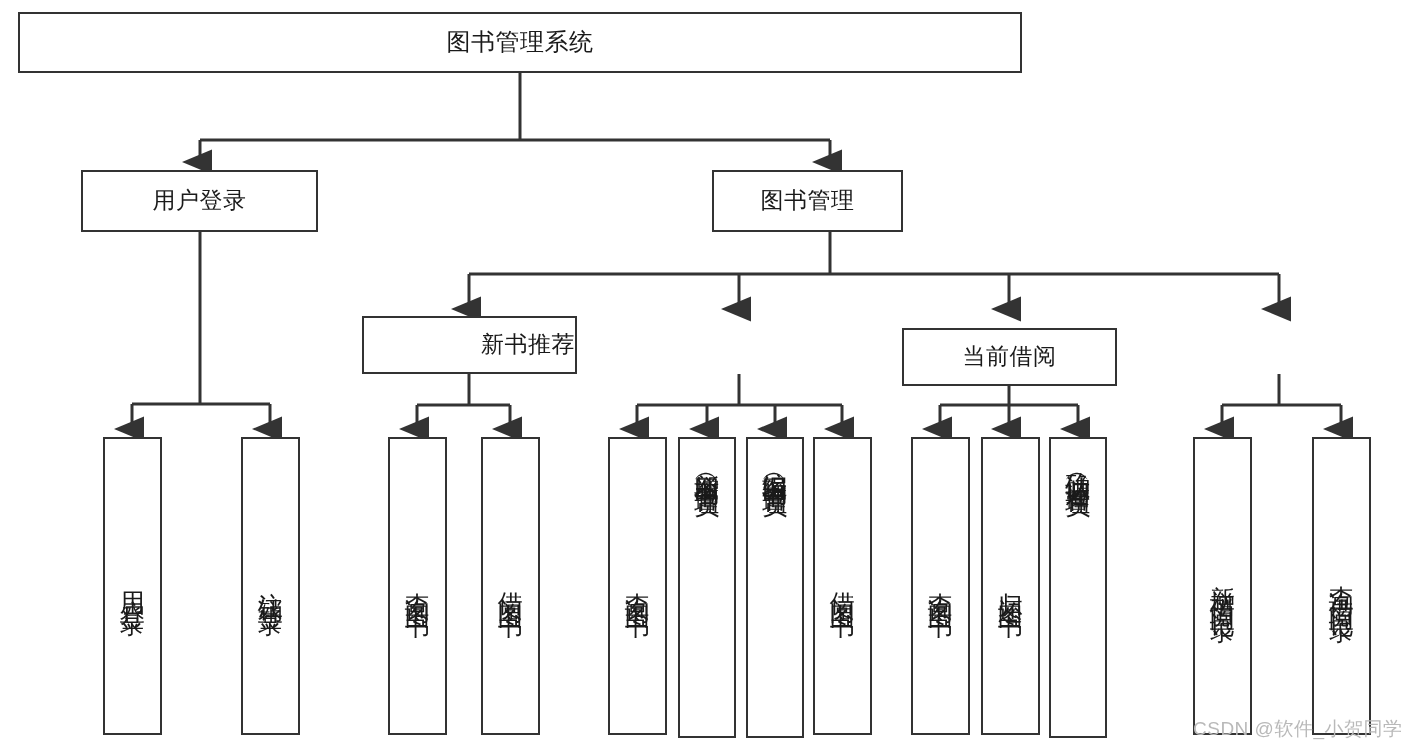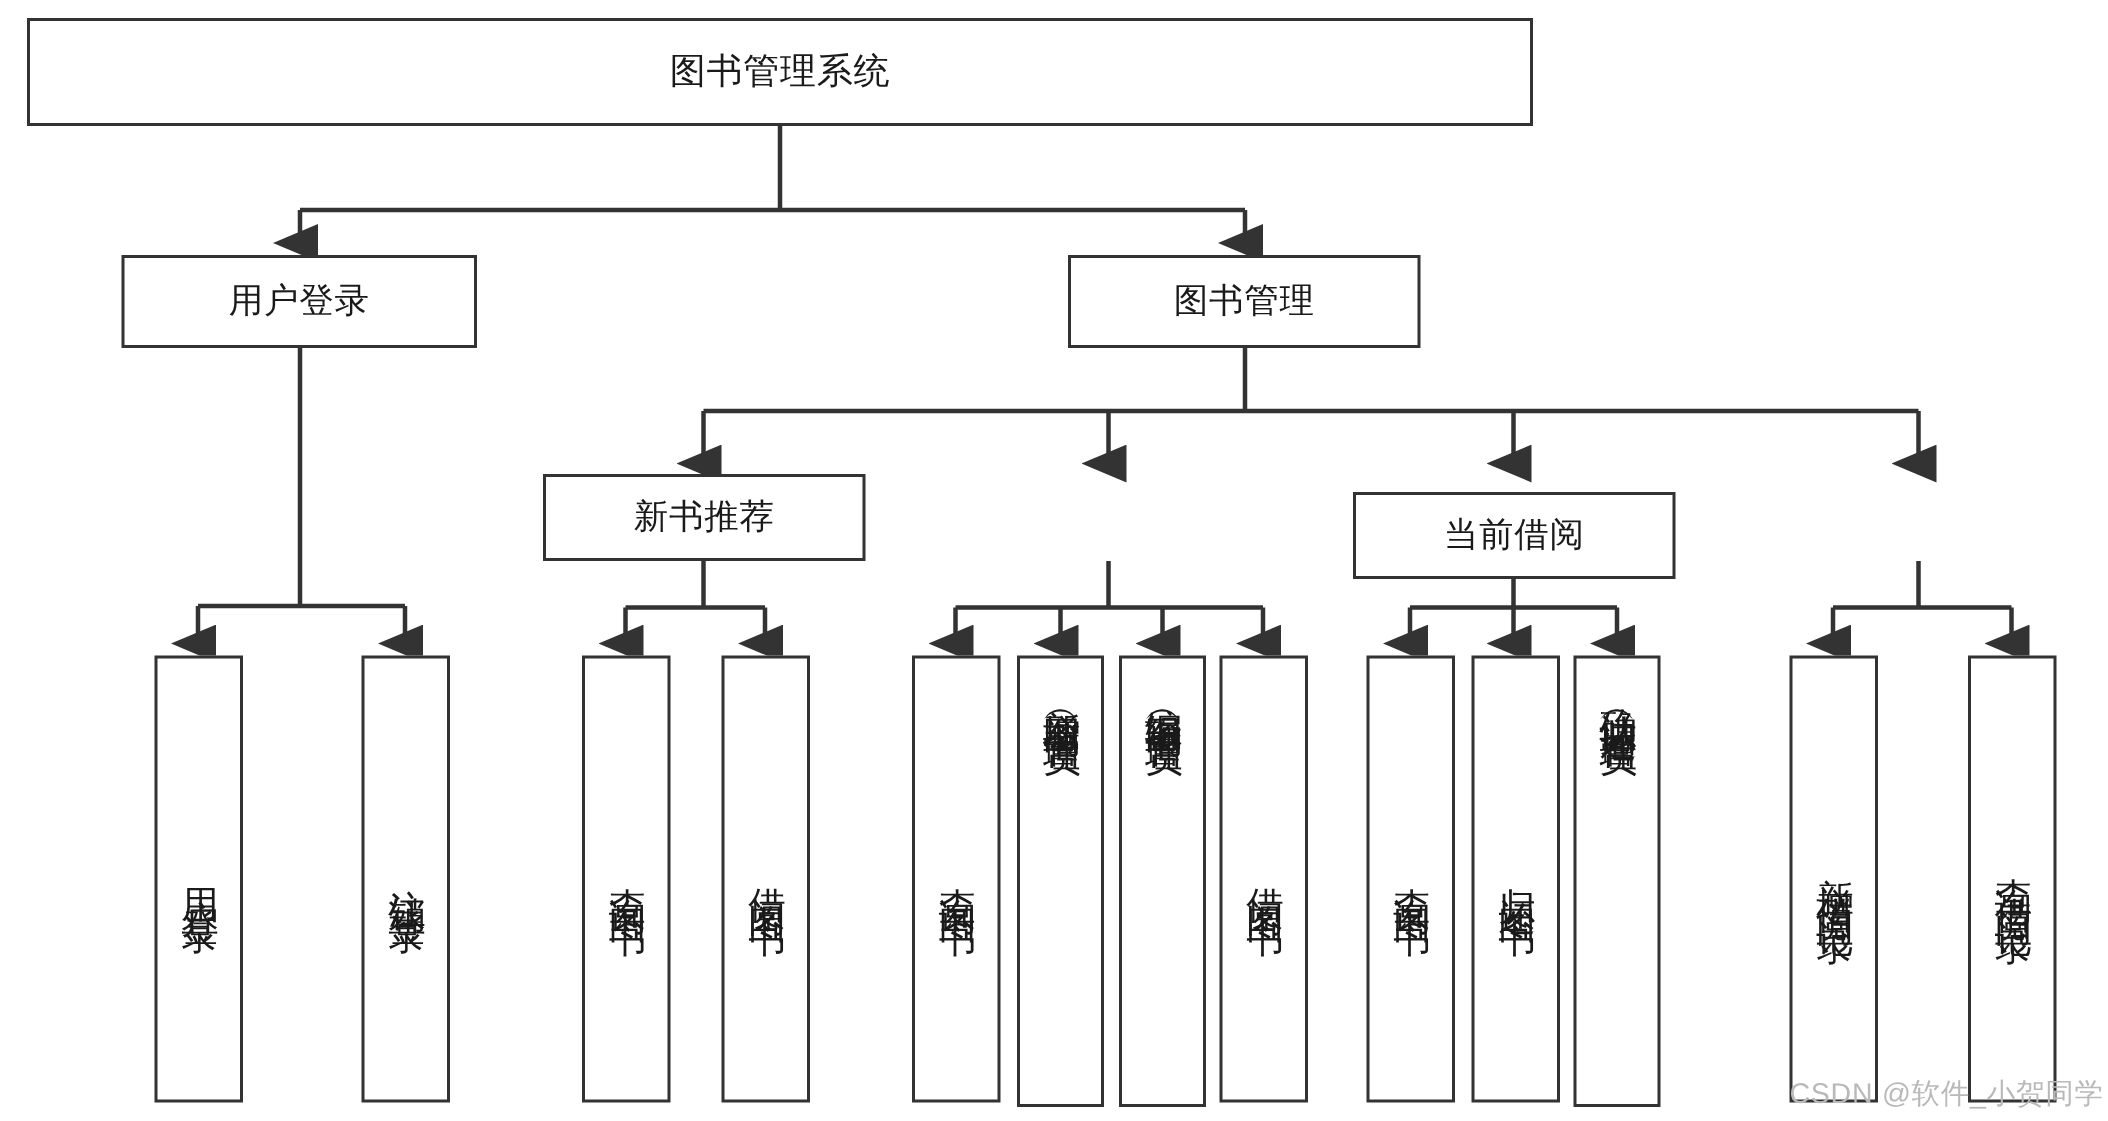--- a/index.html
+++ b/index.html
@@ -126,33 +126,33 @@
       <path d="M1009,405 L1009,429" marker-end="url(#arrow)"></path>
       <path d="M1078,405 L1078,429" marker-end="url(#arrow)"></path>
 
       <path d="M1279,374 L1279,405"></path>
       <path d="M1222,405 L1341,405"></path>
       <path d="M1222,405 L1222,429" marker-end="url(#arrow)"></path>
       <path d="M1341,405 L1341,429" marker-end="url(#arrow)"></path>
     </g>
   </svg>
 
-  <div class="node horiz root" style="left:18px; top:12px; width:1004px; height:72px;">
+  <div class="node horiz root" style="left:18px; top:12px; width:1004px; height:61px;">
     <span class="node-label">图书管理系统</span>
   </div>
 
   <div class="node horiz" style="left:81px; top:170px; width:237px; height:62px;">
     <span class="node-label">用户登录</span>
   </div>
 
-  <div class="node horiz" style="left:712px; top:170px; width:235px; height:62px;">
+  <div class="node horiz" style="left:712px; top:170px; width:191px; height:62px;">
     <span class="node-label">图书管理</span>
   </div>
 
-  <div class="node horiz" style="left:362px; top:316px; width:215px; height:58px;">
+  <div class="node horiz" style="left:362px; top:316px; width:215px; height:58px;justify-content:flex-end;">
     <span class="node-label">新书推荐</span>
   </div>
 
 
   <div class="node horiz" style="left:902px; top:328px; width:215px; height:58px;">
     <span class="node-label">当前借阅</span>
   </div>
 
 
   <div class="node vert centered" style="left:103px; top:437px; width:59px; height:298px;">

